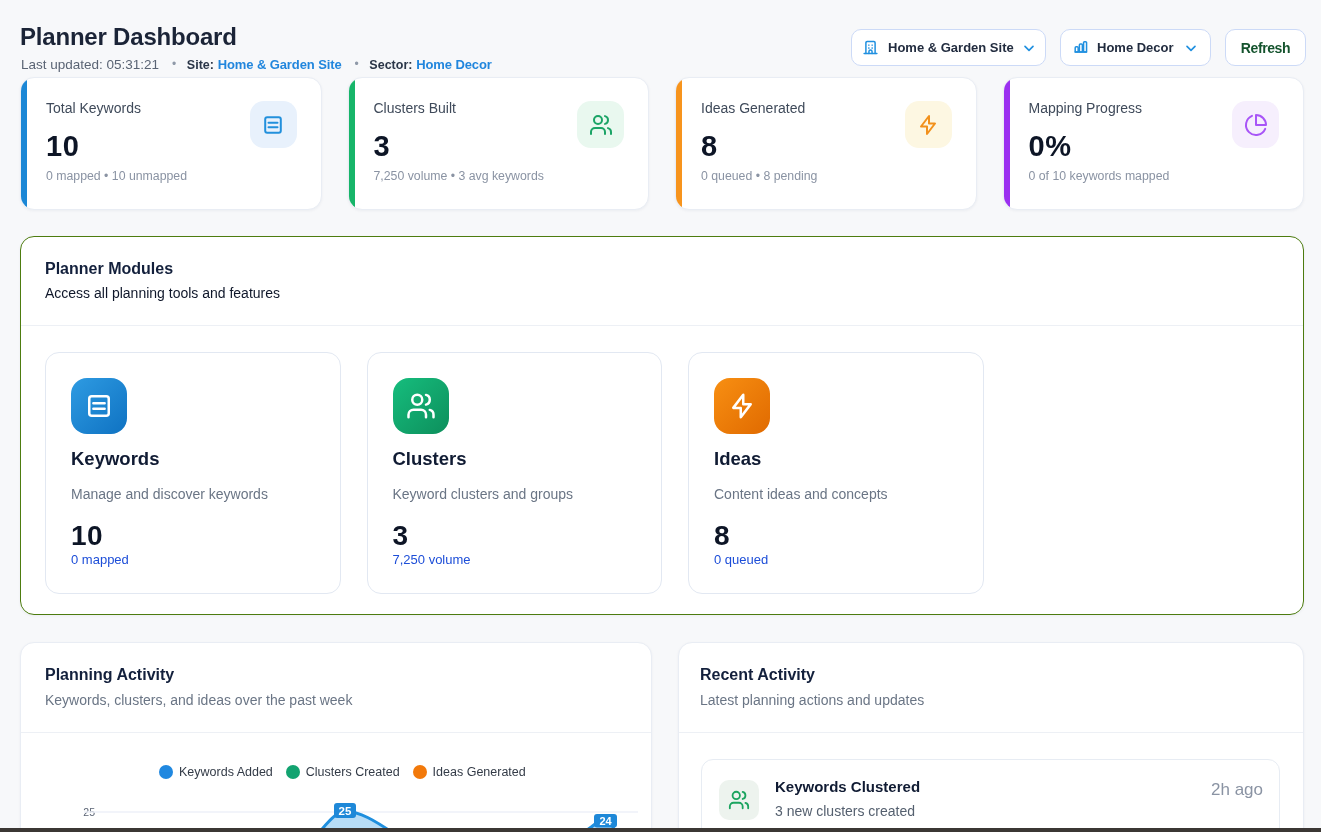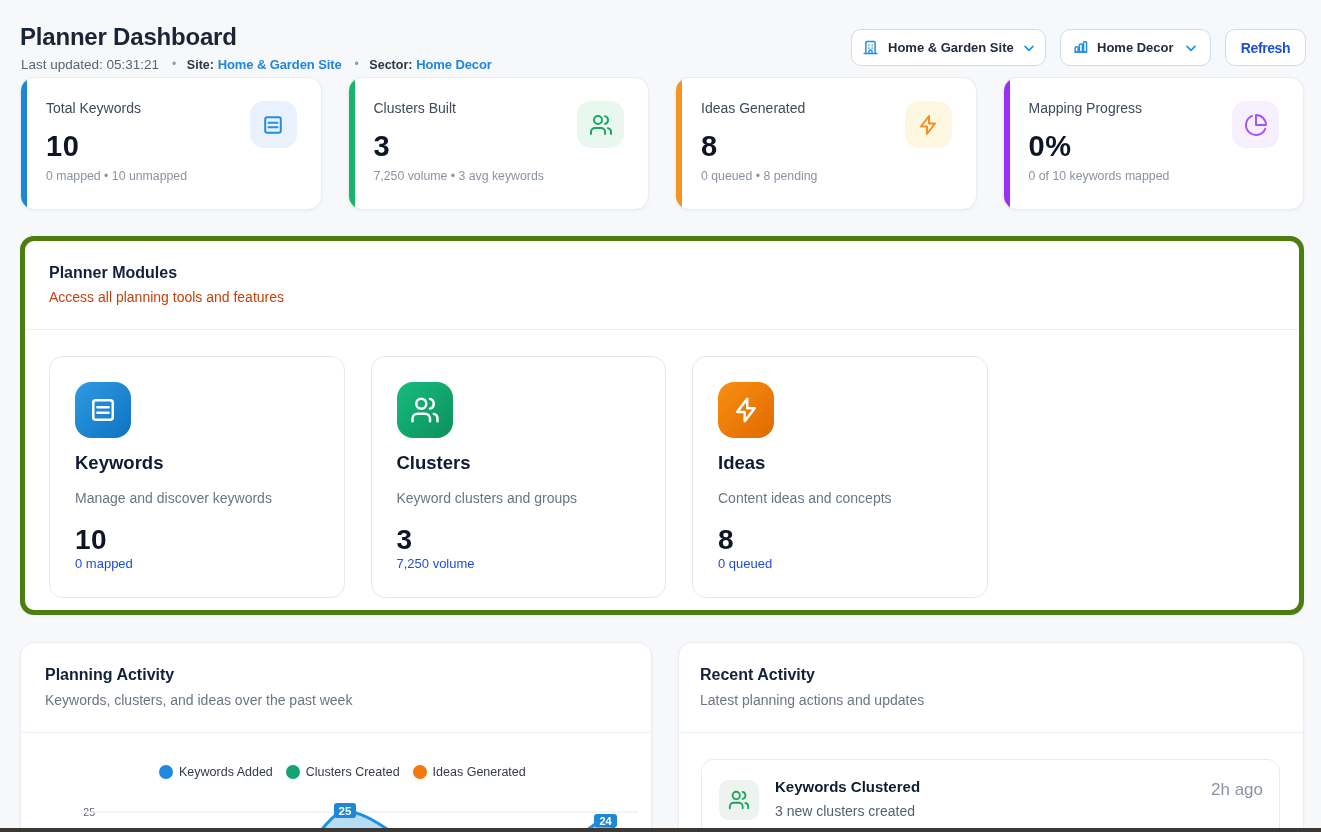--- a/index.html
+++ b/index.html
@@ -13,41 +13,41 @@
 
 .controls { position:absolute; top:29px; left:851px; display:flex; gap:14px; }
 .btn { display:flex; align-items:center; height:37px; background:#fff; border:1px solid #ccdaf7; border-radius:10px; font-size:13px; font-weight:700; color:#222c3f; }
 .btn .ic { margin:0 0 0 10px; display:flex; }
 .b2 .ic { margin-left:12px; }
 .btn .tx { margin-left:9px; }
 .btn .ch { margin-left:auto; margin-right:8px; display:flex; }
 .b2 .ch { margin-right:11px; }
 .b1 { width:195px; }
 .b2 { width:151px; }
-.b3 { width:81px; color:#1d4ed8; font-size:14px; justify-content:center; letter-spacing:-0.4px; }
+.b3 { width:81px; color:#14532d; font-size:14px; justify-content:center; letter-spacing:-0.4px; }
 
 .stats { position:absolute; top:77px; left:20px; width:1284px; display:grid; grid-template-columns:repeat(4,1fr); gap:26px; }
 .stat { position:relative; background:#fff; border:1px solid #e9edf4; border-radius:14px; height:133px; box-shadow:0 1px 3px rgba(20,40,80,.05); overflow:hidden; }
 .stat::before { content:""; position:absolute; left:0; top:0; bottom:0; width:6px; }
 .stat.c-blue::before { background:#1b87d6; }
 .stat.c-green::before { background:#17b569; }
 .stat.c-orange::before { background:#f7941d; }
 .stat.c-purple::before { background:#9b30f0; }
 .stat .t { position:absolute; left:25px; top:22px; font-size:14px; color:#3f4a5a; line-height:1.15; }
 .stat .n { position:absolute; left:25px; top:54px; font-size:29px; font-weight:700; color:#0d1526; line-height:1; letter-spacing:0.5px; }
 .stat .s { position:absolute; left:25px; top:91px; font-size:12.3px; color:#8a93a3; line-height:1.15; }
 .chip { position:absolute; top:23px; right:24px; width:47px; height:47px; border-radius:14px; display:flex; align-items:center; justify-content:center; }
 .chip.blue { background:#e8f1fc; }
 .chip.green { background:#e9f8ef; }
 .chip.orange { background:#fdf7e2; }
 .chip.purple { background:#f6effd; }
 
-.panel { position:absolute; top:236px; left:20px; width:1284px; height:379px; background:#fff; border:5px solid #4d7c0f; border-radius:14px; box-shadow:0 1px 3px rgba(20,40,80,.05); }
+.panel { position:absolute; top:236px; left:20px; width:1284px; height:379px; background:#fff; border:1px solid #4d7c0f; border-radius:14px; box-shadow:0 1px 3px rgba(20,40,80,.05); }
 .panel h2 { position:absolute; left:24px; top:23px; font-size:16px; font-weight:700; color:#13203c; line-height:1.15; }
-.panel .sub { position:absolute; left:24px; top:48px; font-size:14px; color:#c2410c; line-height:1.15; }
+.panel .sub { position:absolute; left:24px; top:48px; font-size:14px; color:#0f172a; line-height:1.15; }
 .panel .divider { position:absolute; left:0; right:0; top:88px; height:1px; background:#edf0f5; }
 .modules { position:absolute; left:24px; top:115px; width:1260px; display:grid; grid-template-columns:repeat(4,1fr); gap:26px; }
 .module { position:relative; border:1.5px solid #e2e8f2; border-radius:14px; height:242px; background:#fff; }
 .micon { position:absolute; left:25px; top:25px; width:56px; height:56px; border-radius:16px; display:flex; align-items:center; justify-content:center; }
 .micon.blue { background:linear-gradient(135deg,#2e9be2,#0f72c2); }
 .micon.green { background:linear-gradient(135deg,#16bd7d,#0d8f5c); }
 .micon.orange { background:linear-gradient(135deg,#f88f12,#e06a00); }
 .micon.purple { background:linear-gradient(135deg,#5a4ed2,#3f2fae); }
 .module h3 { position:absolute; left:25px; top:97px; font-size:18.5px; font-weight:700; color:#101b33; line-height:1; white-space:nowrap; }
 .module .d { position:absolute; left:25px; top:133px; font-size:14px; color:#6a7585; line-height:1.15; }

